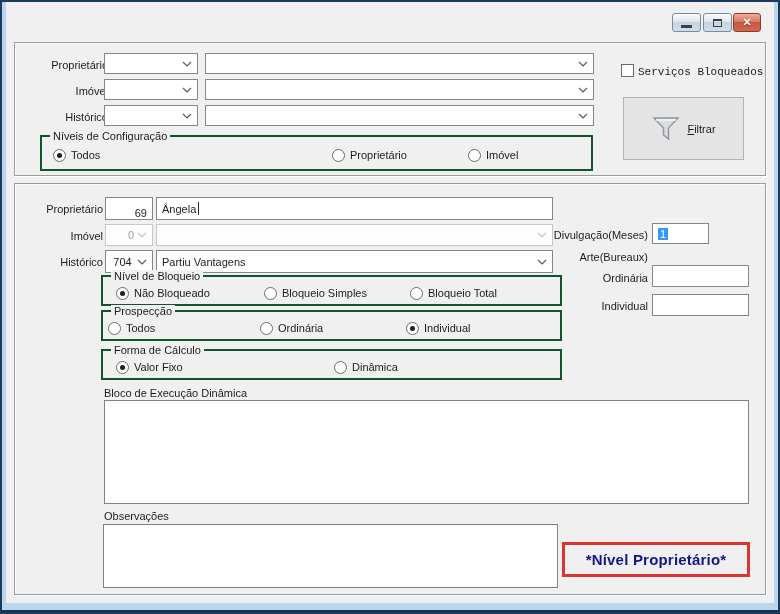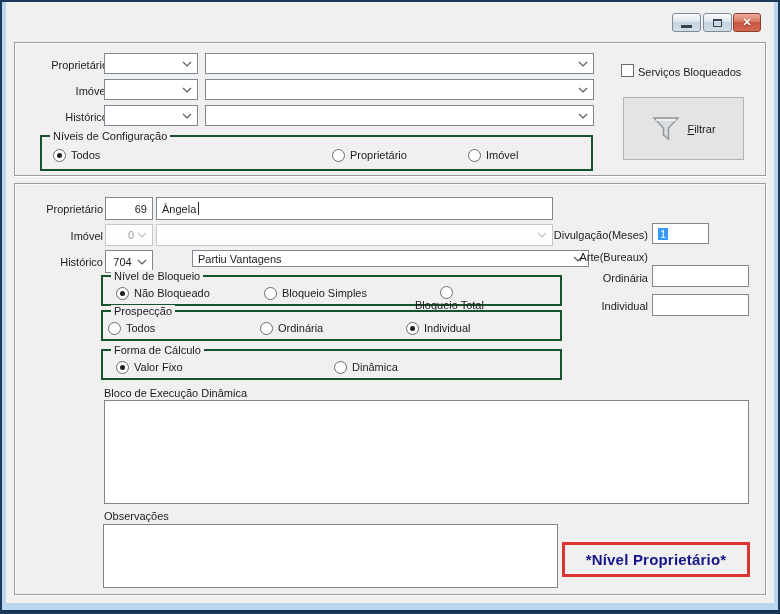--- a/index.html
+++ b/index.html
@@ -159,35 +159,35 @@
         <span class="radio"></span>
         <span class="radio-lbl">Proprietário</span>
       </div>
       <div class="radio-item" style="left:426px;top:11px;">
         <span class="radio"></span>
         <span class="radio-lbl">Imóvel</span>
       </div>
     </div>
 
     <span class="cb" style="left:606px;top:21px;"></span>
-    <span class="lbl" style="left:623px;top:22px;">Serviços Bloqueados</span>
+    <span class="lbl" style="left:623px;top:22px;font-family:Liberation Mono, monospace;">Serviços Bloqueados</span>
 
     <div class="btn" style="left:608px;top:54px;width:121px;height:63px;">
       <svg width="30" height="26" viewBox="0 0 30 26">
         <path d="M3 2 h24 l-9.5 10 v11 l-5 -4 v-7 z" fill="#d9dde1" stroke="#8e959c" stroke-width="1.4"></path>
         <path d="M5 4 h20" stroke="#f4f6f8" stroke-width="1.5"></path>
       </svg>
       <span class="btn-lbl">Filtrar</span>
     </div>
   </div>
 
   <div class="panel" id="detail-panel">
 
     <span class="lbl r" style="left:3px;top:18px;width:85px;">Proprietário</span>
-    <div class="tb num" style="left:90px;top:13px;width:48px;height:23px;">
+    <div class="tb num" style="left:90px;top:13px;width:48px;height:23px;align-items:flex-end;">
       <span>69</span>
     </div>
     <div class="tb" style="left:141px;top:13px;width:397px;height:23px;">
       <span>Ângela</span>
       <span class="caret"></span>
     </div>
 
     <span class="lbl r" style="left:3px;top:45px;width:85px;">Imóvel</span>
     <div class="tb num combo dis" style="left:90px;top:40px;width:48px;height:22px;">
       <span>0</span>
@@ -202,21 +202,21 @@
         </svg>
     </div>
 
     <span class="lbl r" style="left:3px;top:71px;width:85px;">Histórico</span>
     <div class="tb num combo" style="left:90px;top:66px;width:48px;height:23px;justify-content:center;">
       <span>704</span>
       <svg class="chv" width="10" height="6">
           <polyline points="1,1 5,5 9,1" fill="none" stroke="#5a5a5a" stroke-width="1.2"></polyline>
         </svg>
     </div>
-    <div class="tb combo" style="left:141px;top:66px;width:397px;height:17px;margin-left:36px;">
+    <div class="tb combo" style="left:141px;top:66px;width:397px;height:23px;">
       <span>Partiu Vantagens</span>
       <svg class="chv" width="10" height="6">
           <polyline points="1,1 5,5 9,1" fill="none" stroke="#5a5a5a" stroke-width="1.2"></polyline>
         </svg>
     </div>
 
     <span class="lbl r" style="left:508px;top:44px;width:125px;">Divulgação(Meses)</span>
     <div class="tb" style="left:637px;top:39px;width:57px;height:21px;">
       <span class="sel">1</span>
     </div>
@@ -233,21 +233,21 @@
     <div class="grp" style="left:86px;top:91px;width:461px;height:31px;">
       <span class="grp-title">Nível de Bloqueio</span>
       <div class="radio-item" style="left:13px;top:9px;">
         <span class="radio checked"></span>
         <span class="radio-lbl">Não Bloqueado</span>
       </div>
       <div class="radio-item" style="left:161px;top:9px;">
         <span class="radio"></span>
         <span class="radio-lbl">Bloqueio Simples</span>
       </div>
-      <div class="radio-item" style="left:307px;top:9px;flex-direction:column;">
+      <div class="radio-item" style="left:307px;top:9px;">
         <span class="radio"></span>
         <span class="radio-lbl">Bloqueio Total</span>
       </div>
     </div>
 
     <div class="grp" style="left:86px;top:126px;width:461px;height:31px;">
       <span class="grp-title">Prospecção</span>
       <div class="radio-item" style="left:5px;top:9px;">
         <span class="radio"></span>
         <span class="radio-lbl">Todos</span>

